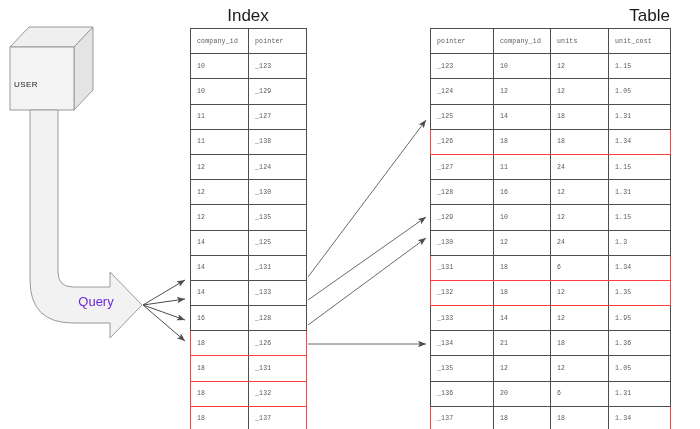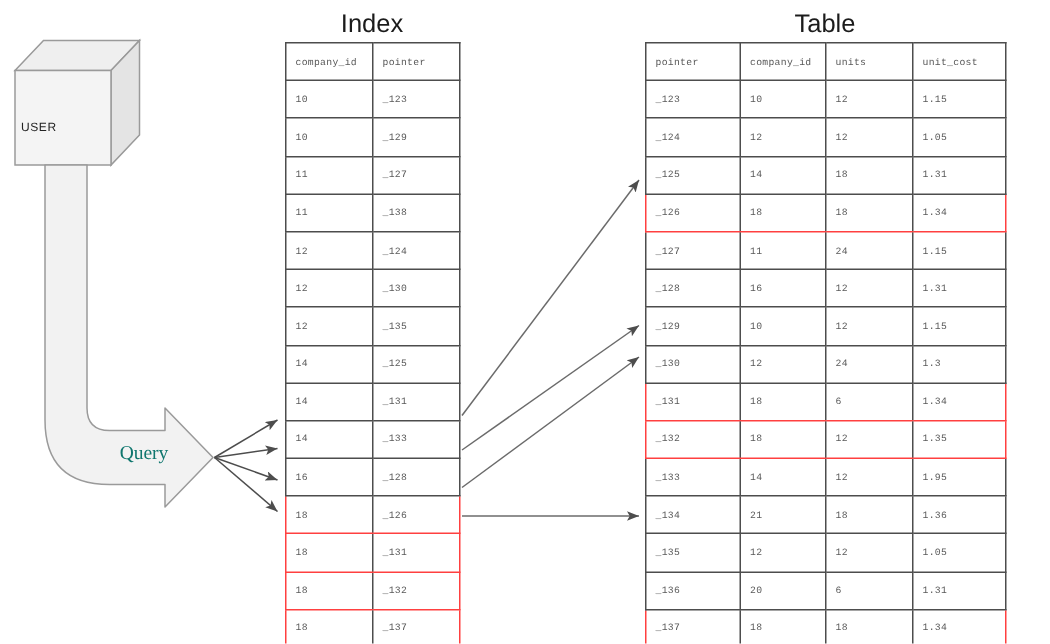--- a/index.html
+++ b/index.html
@@ -43,35 +43,35 @@
   }
 
   
   .query-label {
     position: absolute;
     left: 60px;
     top: 294px;
     width: 72px;
     text-align: center;
     font-size: 13px;
-    color: #0f766e;
-    font-family: Liberation Serif, serif;
+    color: #6d28d9;
+    font-family: Liberation Sans, sans-serif;
   }
 
   
   .title {
     position: absolute;
     font-size: 17px;
     color: #1b1b1b;
     font-family: "Liberation Sans", sans-serif;
     text-align: center;
     white-space: nowrap;
   }
   #title-index { left: 190px; top: 6px; width: 116px; }
-  #title-table { left: 430px; top: 6px; width: 240px; }
+  #title-table { left: 430px; top: 6px; width: 240px; text-align: right; }
 
   
   .grid {
     position: absolute;
     border-collapse: collapse;
     table-layout: fixed;
     background: #ffffff;
   }
   .grid td, .grid th {
     border: 1px solid #4d4d4d;

